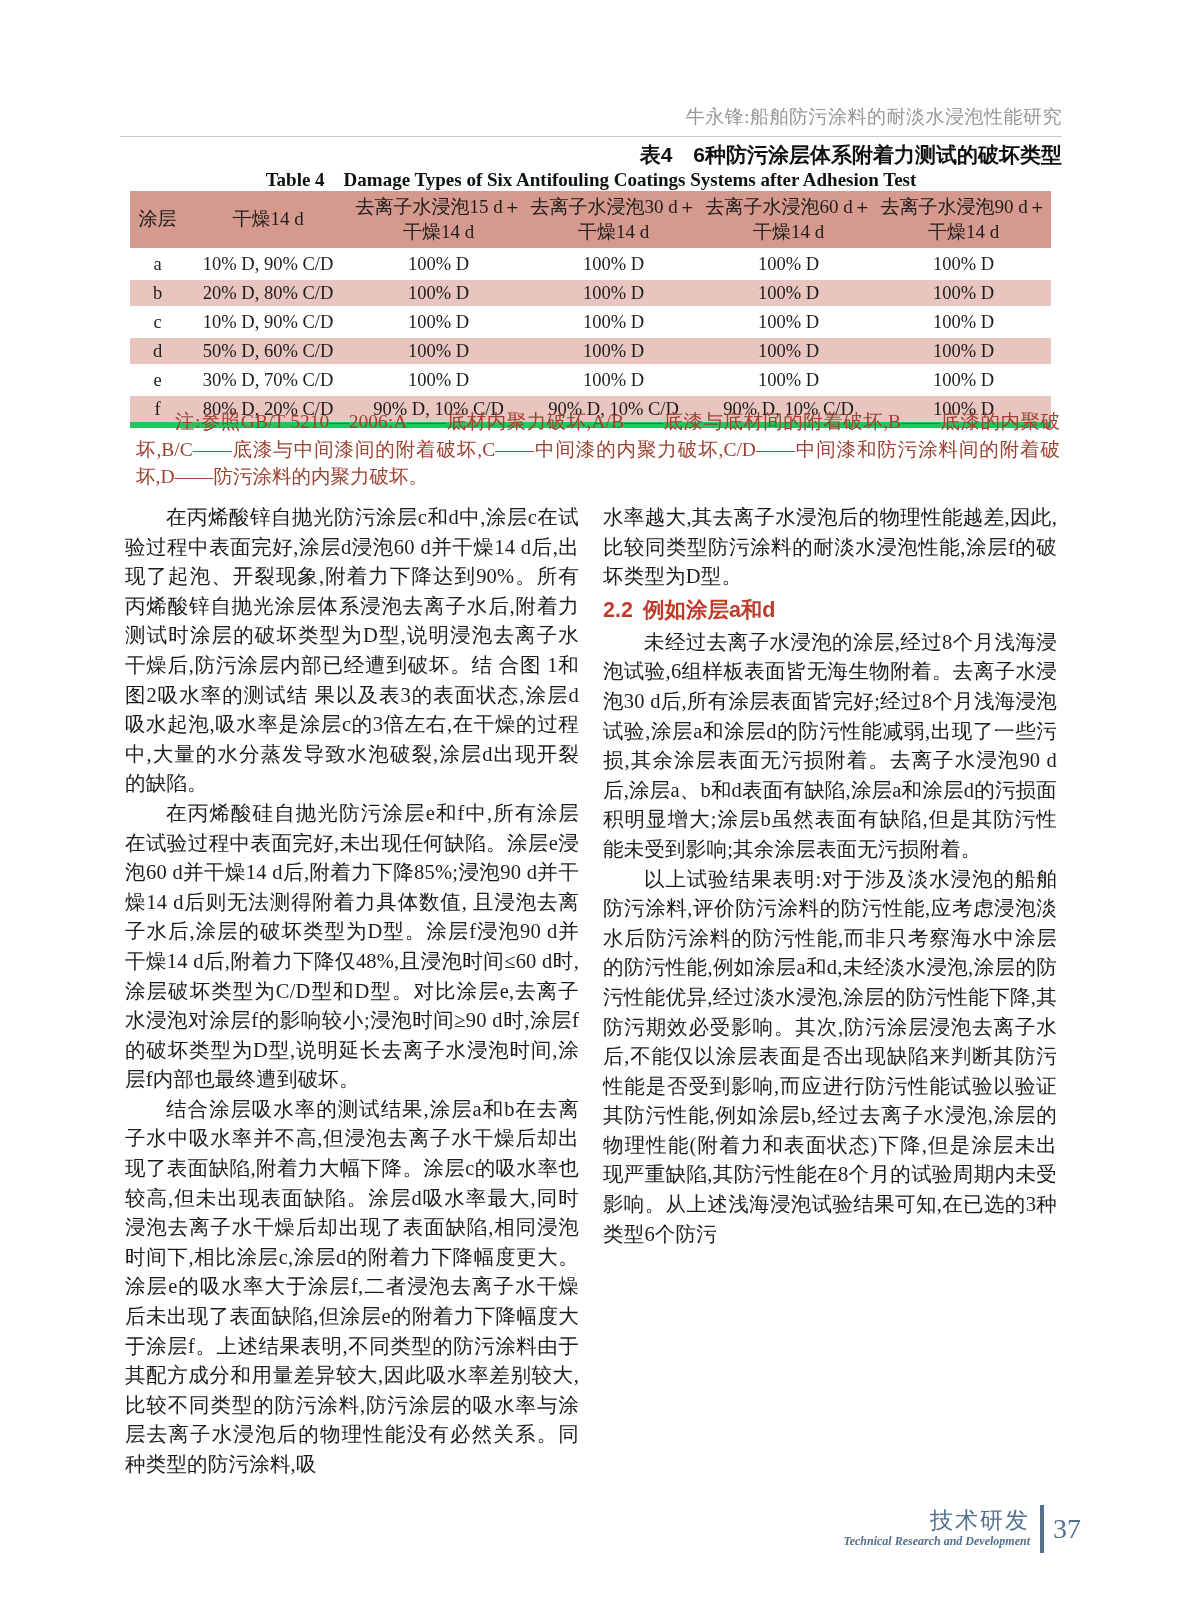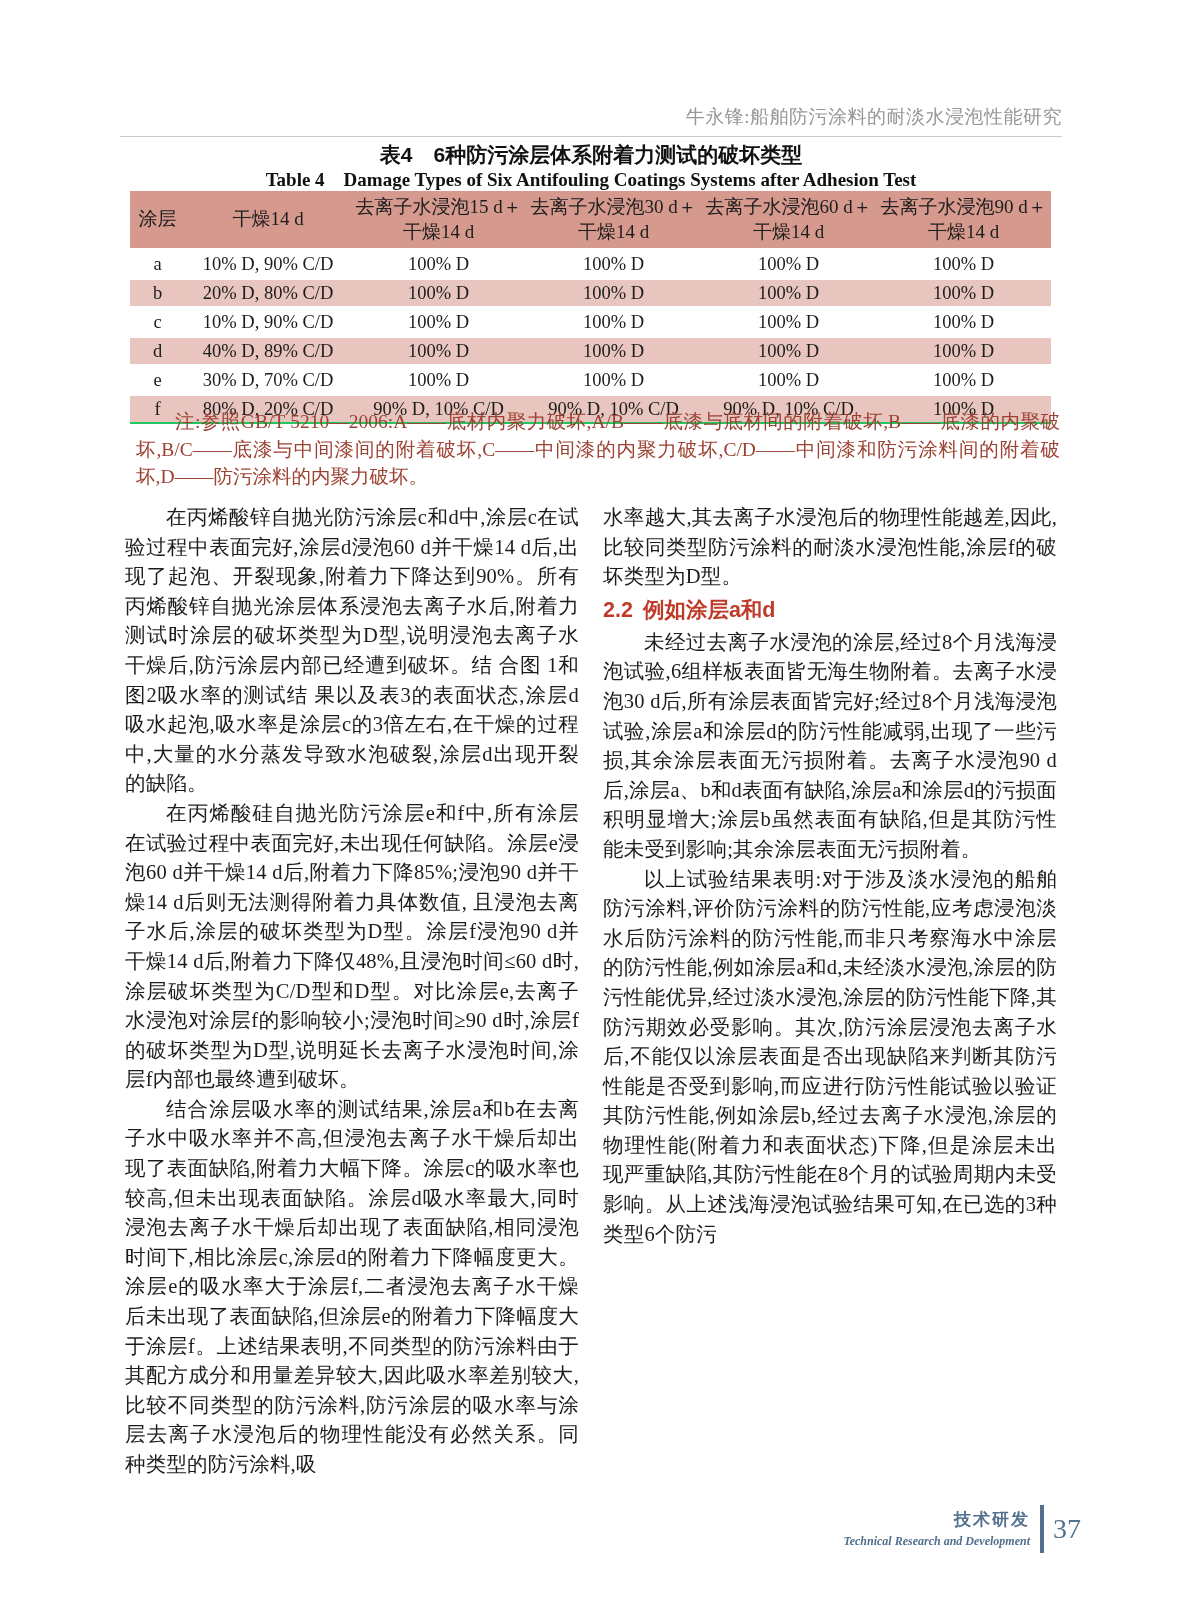--- a/index.html
+++ b/index.html
@@ -21,36 +21,36 @@
     font-family:"Liberation Serif","DejaVu Serif",serif;
     letter-spacing:.5px;
   }
   .head-rule{
     position:absolute;top:136px;left:120px;width:942px;height:0;
     border-top:1.5px solid #c9c9c9;
   }
   
   .caption-zh{
     position:absolute;top:141px;left:120px;width:942px;
-    text-align:center;font-weight:bold;font-size:21px;
+    text-align:right;font-weight:bold;font-size:21px;
     font-family:"Liberation Sans","DejaVu Sans",sans-serif;
     color:#111;
   }
   .caption-en{
     position:absolute;top:167px;left:120px;width:942px;
     text-align:center;font-weight:bold;font-size:19px;
     font-family:"Liberation Serif","DejaVu Serif",serif;
     color:#111;
   }
   
   .t4{
     position:absolute;top:191px;left:130px;width:921px;
     border-collapse:collapse;table-layout:fixed;
     font-size:18.5px;
-    border-bottom:2px solid #22c55e;
+    border-bottom:6px solid #22c55e;
   }
   .t4 th{
     background:#d6998d;
     font-weight:normal;
     font-size:19px;
     padding:4px 2px;
     height:47px;
     text-align:center;vertical-align:middle;
     line-height:1.3;
   }
@@ -97,21 +97,21 @@
   .sec-heading .sec-num{margin-right:10px;}
   
   .footer{
     position:absolute;top:1505px;right:122px;
     display:flex;align-items:center;
     color:#53708e;
   }
   .footer-text{text-align:right;margin-right:10px;}
   .footer-zh{
     font-family:"Liberation Sans","DejaVu Sans",sans-serif;
-    font-weight:bold;font-size:17px;line-height:24px;
+    font-weight:normal;font-size:23px;line-height:24px;
     letter-spacing:2px;
   }
   .footer-en{
     font-family:"Liberation Serif","DejaVu Serif",serif;
     font-weight:bold;font-size:12px;line-height:18px;font-style:italic;
   }
   .footer-bar{
     width:4px;height:48px;background:#53708e;margin-right:9px;
   }
   .footer-page{
@@ -169,21 +169,21 @@
       <tr>
         <td>c</td>
           <td>10% D, 90% C/D</td>
           <td>100% D</td>
           <td>100% D</td>
           <td>100% D</td>
           <td>100% D</td>
       </tr>
       <tr class="alt">
         <td>d</td>
-          <td>40% D, 89% C/D</td>
+          <td>50% D, 60% C/D</td>
           <td>100% D</td>
           <td>100% D</td>
           <td>100% D</td>
           <td>100% D</td>
       </tr>
       <tr>
         <td>e</td>
           <td>30% D, 70% C/D</td>
           <td>100% D</td>
           <td>100% D</td>

